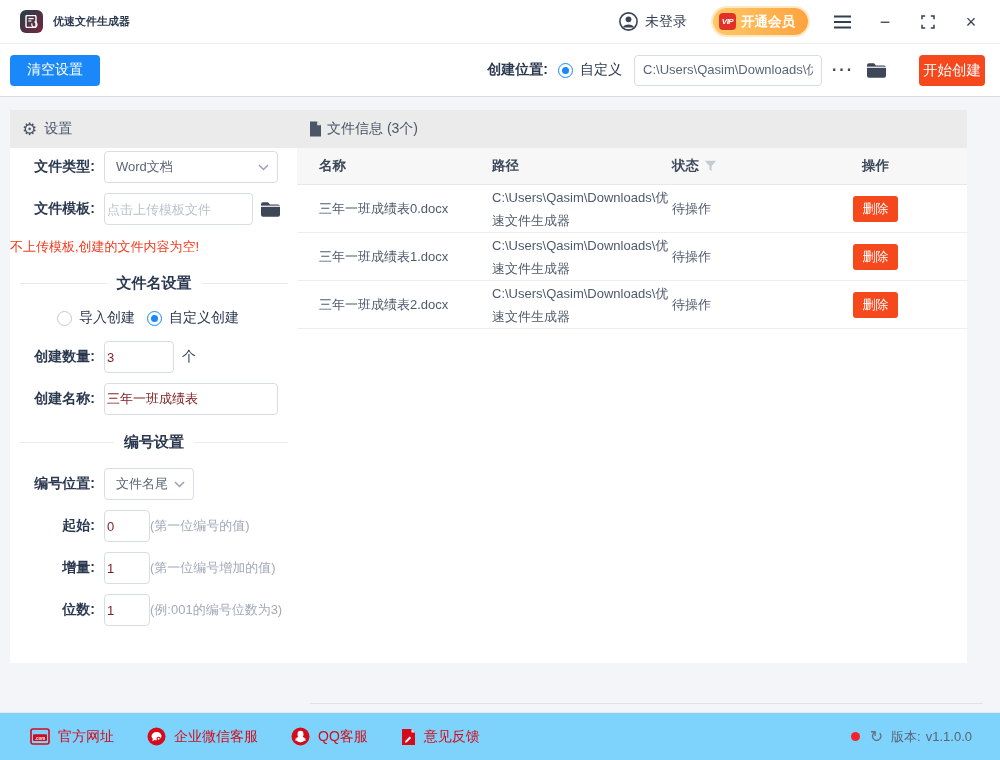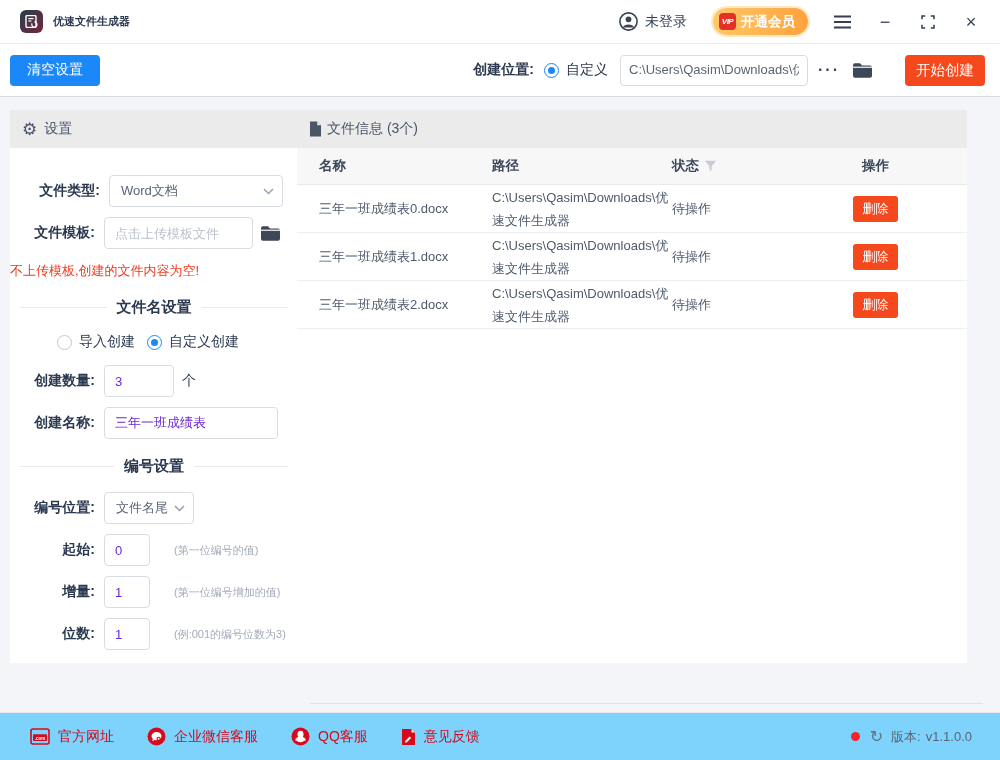--- a/index.html
+++ b/index.html
@@ -24,21 +24,21 @@
   .vip{border:none;margin-left:26px;height:27px;border-radius:14px;padding:0 13px 0 6px;display:flex;align-items:center;cursor:pointer;background:linear-gradient(90deg,#ffc968,#ffa23e);box-shadow:0 0 0 2px #ffe9c4;}
   .vip-badge{width:17px;height:17px;border-radius:4px;background:#e23126;color:#fff;display:flex;align-items:center;justify-content:center;font-weight:bold;font-style:italic;font-size:8px;letter-spacing:-.5px;}
   .vip-label{color:#fff;font-size:13.5px;font-weight:600;margin-left:5px;}
   .icon-btn{margin-left:25px;color:#333f52;cursor:pointer;display:flex;align-items:center;justify-content:center;width:18px;height:18px;}
   .burger{width:17px;height:2px;background:#333f52;box-shadow:0 5.5px 0 #333f52,0 -5.5px 0 #333f52;display:inline-block;}
   .glyph{font-size:18px;line-height:1;}
 
   
   .toolbar{height:53px;background:#fff;border-bottom:1px solid #d8dbe0;display:flex;align-items:center;padding:0 15px 0 10px;}
   .btn-blue{background:var(--accent-blue);color:#fff;border:none;border-radius:4px;height:31px;padding:0 17px;font-size:14px;cursor:pointer;font-family:inherit;}
-  .btn-orange{background:var(--accent-orange);color:#fff;border:none;border-radius:4px;height:31px;padding:0 11px;font-size:14.5px;cursor:pointer;font-family:inherit;}
+  .btn-orange{background:var(--accent-orange);color:#fff;border:none;border-radius:4px;height:31px;padding:0 4px;font-size:14.5px;cursor:pointer;font-family:inherit;}
   .tb2-right{margin-left:auto;display:flex;align-items:center;}
   .loc-label{font-size:14px;font-weight:600;color:#2b3950;margin-right:10px;}
   .radio{width:15px;height:15px;border-radius:50%;border:1px solid #c3c9d3;background:#fff;display:inline-block;position:relative;cursor:pointer;flex:0 0 auto;}
   .radio.checked{border-color:var(--accent-blue);}
   .radio.checked::after{content:"";position:absolute;left:3px;top:3px;width:7px;height:7px;border-radius:50%;background:var(--accent-blue);}
   .radio-label{font-size:14px;color:#2b3950;margin:0 12px 0 7px;}
   .path-input{width:188px;height:31px;border:1px solid #d8dce3;border-radius:4px;padding:0 8px;font-size:13px;color:#5a6575;font-family:inherit;outline:none;}
   .more-btn{font-size:16px;font-weight:bold;color:#3c4759;letter-spacing:2px;margin:0 12px 0 10px;cursor:pointer;}
   .folder-btn{cursor:pointer;display:flex;align-items:center;margin-right:32px;}
 
@@ -51,25 +51,25 @@
   .panel-header .ph-label{margin-left:7px;}
   .gear{font-size:17px;color:#4a5568;line-height:1;}
 
   
   .form-row{display:flex;align-items:center;margin:10px 10px 0 10px;}
   .f-label{width:84px;text-align:right;font-size:14px;font-weight:700;color:#2b3950;padding-right:9px;flex:0 0 auto;}
   .control{height:32px;border:1px solid #d8dce3;border-radius:4px;background:#fff;}
   .select{position:relative;display:flex;align-items:center;padding:0 24px 0 11px;font-size:13px;color:#5a6575;cursor:pointer;}
   .select .chev{position:absolute;right:8px;}
   .w-select{width:174px;} .w-pos{width:90px;}
-  .text-input{padding:0 10px;font-size:13px;color:#6d28d9;font-family:inherit;outline:none;}
+  .text-input{padding:0 2px;font-size:13px;color:#7f1d1d;font-family:inherit;outline:none;}
   .text-input::placeholder{color:#bcc2cc;}
   .w-template{width:149px;} .w-count{width:70px;} .w-name{width:174px;} .w-num{width:46px;}
   .suffix{font-size:14px;color:#2b3950;margin-left:8px;}
-  .note{font-size:11px;color:#a2a9b8;margin-left:24px;white-space:nowrap;}
+  .note{font-size:13px;color:#a2a9b8;margin-left:0;white-space:nowrap;}
   .warning{margin-top:13px;text-align:left;font-size:13px;color:#f03a1e;}
   .section-divider{display:flex;align-items:center;margin:18px 10px 0 10px;}
   .section-divider .line{flex:1;height:1px;background:#e8eaee;}
   .sec-title{font-size:15px;font-weight:700;color:#2b3950;margin:0 10px;}
   .radio-row{display:flex;align-items:center;justify-content:center;margin-top:16px;}
   .tmpl-folder{margin-left:7px;cursor:pointer;display:flex;align-items:center;}
 
   
   .thead{display:grid;grid-template-columns:195px 180px 181px 114px;height:37px;align-items:center;background:#f7f7f8;border-bottom:1px solid #e6e8ec;font-size:13.5px;font-weight:700;color:#3c4759;}
   .thead .c1{padding-left:22px;}
@@ -158,21 +158,21 @@
 </div>
 
 <div class="main">
 
   <section class="panel panel-left">
     <div class="panel-header">
       <span class="gear">⚙</span>
       <span class="ph-label">设置</span>
     </div>
 
-    <div class="form-row" style="margin-top:27px;justify-content:center;">
+    <div class="form-row" style="margin-top:3px;">
       <span class="f-label">文件类型:</span>
       <div class="control select w-select">
         <span>Word文档</span>
         <span class="chev">
           <svg width="11" height="7" viewBox="0 0 11 7">
               <path d="M1 1 l4.5 4.5 L10 1" fill="none" stroke="#98a2b3" stroke-width="1.5"></path>
             </svg>
         </span>
       </div>
     </div>

